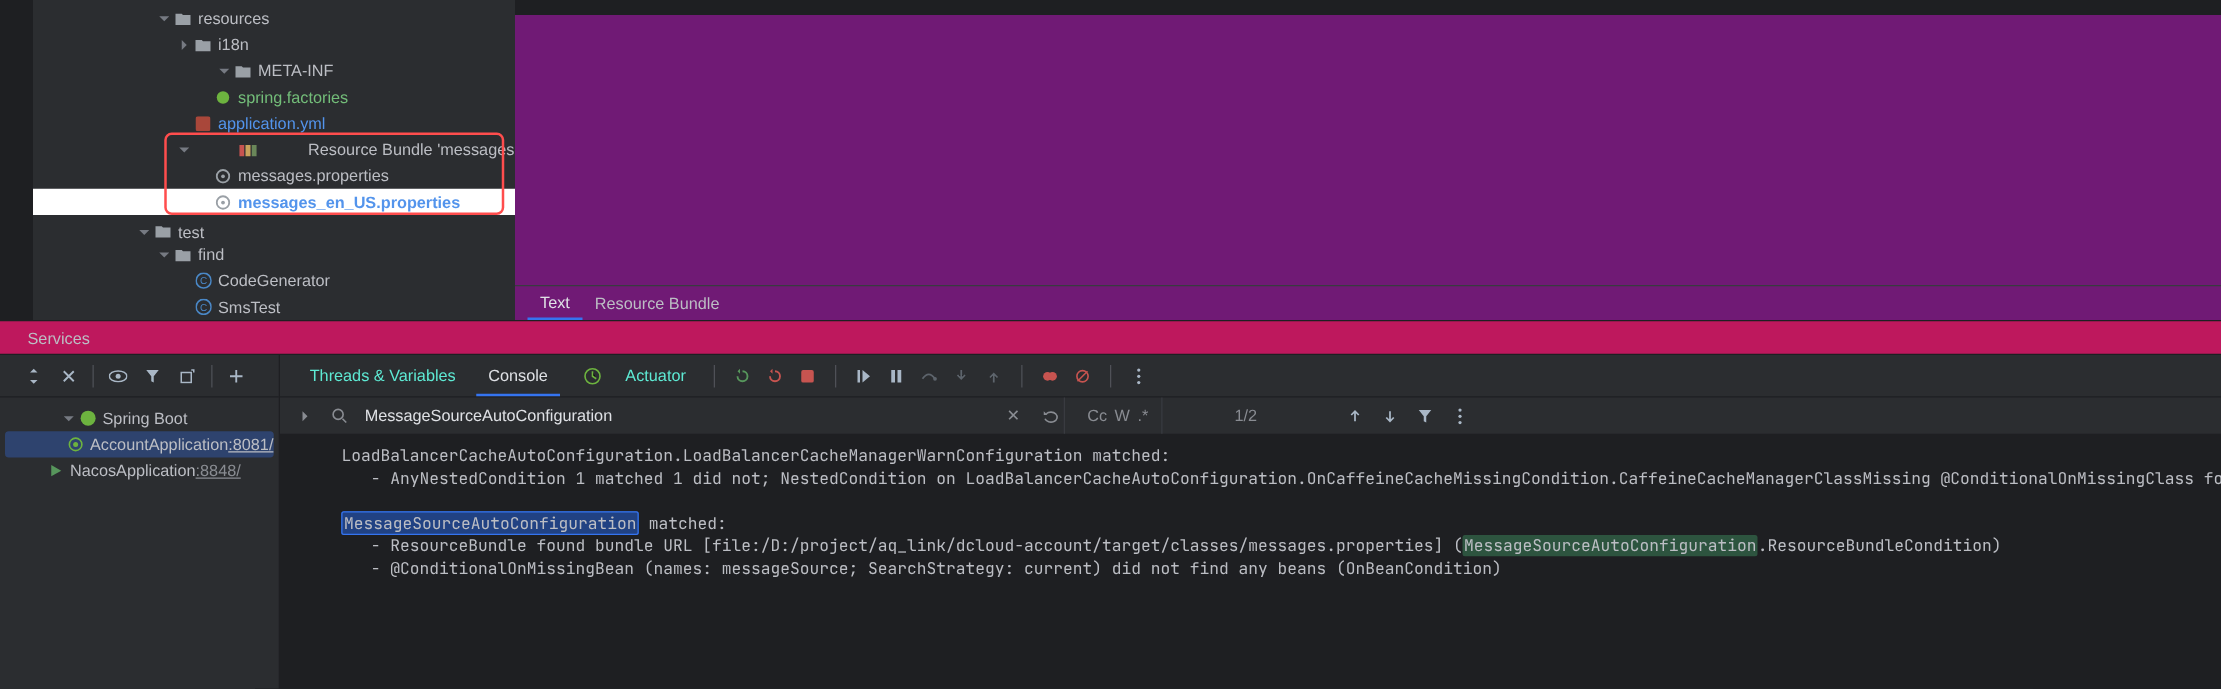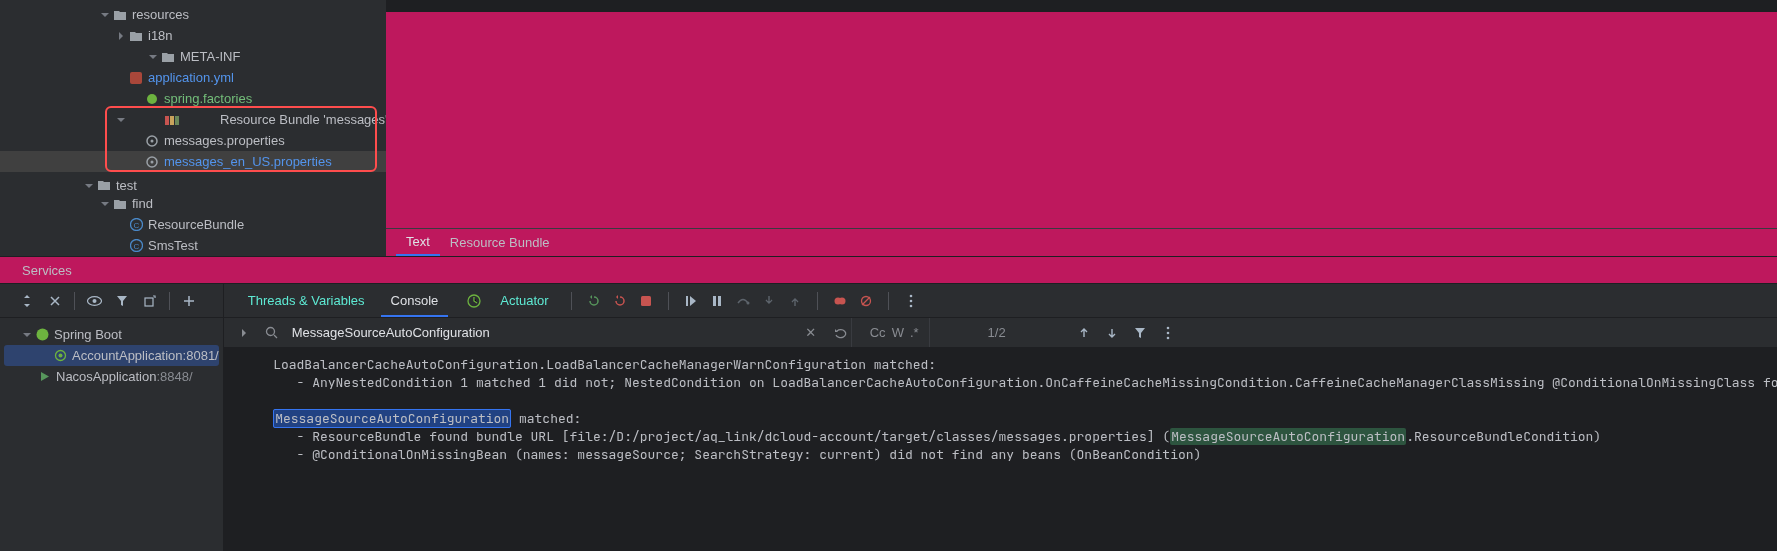--- a/index.html
+++ b/index.html
@@ -10,37 +10,38 @@
     font-size: 13px;
     width: 1777px;
     height: 551px;
     overflow: hidden;
     display: flex;
     flex-direction: column;
   }
   .top-section {
     display: flex;
     flex: 0 0 250px;
+    padding-left: 26px;
   }
   .project-tree {
     width: 386px;
     background: #2b2d30;
     overflow-y: auto;
     padding-top: 4px;
     position: relative;
   }
   .tree-row {
     display: flex;
     align-items: center;
     height: 21px;
     cursor: pointer;
     white-space: nowrap;
     padding-right: 6px;
   }
-  .tree-row.selected { background: #404040; }
+  .tree-row.selected { background: #ffffff; font-weight: bold; }
   .arrow {
     width: 14px;
     height: 14px;
     display: inline-flex;
     align-items: center;
     justify-content: center;
     flex-shrink: 0;
   }
   .arrow svg { fill: #767a82; }
   .icon {
@@ -57,21 +58,21 @@
   .c-blue { color: #5394ec; }
   .c-default { color: #bcbec4; }
   .highlight-box {
     position: absolute;
     border: 2px solid #ff4d4d;
     border-radius: 6px;
     pointer-events: none;
   }
   .editor-area {
     flex: 1;
-    background: #be185d;
+    background: #701a75;
     display: flex;
     flex-direction: column;
     margin-top: 12px;
   }
   .editor-content { flex: 1; }
   .editor-tabs-bottom {
     display: flex;
     border-top: 1px solid #393b40;
     height: 28px;
     align-items: center;
@@ -139,21 +140,21 @@
     cursor: pointer;
     padding-left: 14px;
   }
   .srv-row.selected {
     background: #2e436e;
     border-radius: 3px;
     margin: 0 4px;
     padding-left: 10px;
   }
   .srv-label { font-size: 13px; }
-  .srv-port { color: #bcbec4; }
+  .srv-port { text-decoration: underline; color: #bcbec4; }
   .srv-port.gray { color: #898c92; }
   .console-area {
     flex: 1;
     display: flex;
     flex-direction: column;
   }
   .console-tabs {
     height: 34px;
     display: flex;
     align-items: center;
@@ -254,36 +255,36 @@
           </svg>
         </span>
       <span class="icon">
           <svg width="14" height="12" viewBox="0 0 14 12">
             <path fill="#9aa0a6" d="M1 2h5l1 1h6v8H1z"></path>
           </svg>
         </span>
       <span class="tree-label c-default">META-INF</span>
     </div>
 
+    <div class="tree-row" style="padding-left:144px;">
+      <span class="icon">
+          <svg width="12" height="12" viewBox="0 0 12 12">
+            <circle cx="6" cy="6" r="5" fill="#6db33f"></circle>
+          </svg>
+        </span>
+      <span class="tree-label c-green">spring.factories</span>
+    </div>
+
     <div class="tree-row" style="padding-left:128px;">
       <span class="icon">
           <svg width="12" height="12" viewBox="0 0 12 12">
             <rect width="12" height="12" rx="2" fill="#a9473a"></rect>
           </svg>
         </span>
       <span class="tree-label c-blue">application.yml</span>
-    </div>
-
-    <div class="tree-row" style="padding-left:144px;">
-      <span class="icon">
-          <svg width="12" height="12" viewBox="0 0 12 12">
-            <circle cx="6" cy="6" r="5" fill="#6db33f"></circle>
-          </svg>
-        </span>
-      <span class="tree-label c-green">spring.factories</span>
     </div>
 
     <div class="tree-row" style="padding-left:114px;gap:36px;">
       <span class="arrow">
           <svg width="10" height="10" viewBox="0 0 10 10">
             <path d="M1 3 L5 7 L9 3 Z"></path>
           </svg>
         </span>
       <span class="icon">
           <svg width="14" height="12" viewBox="0 0 14 12">
@@ -343,21 +344,21 @@
       <span class="tree-label c-default">find</span>
     </div>
 
     <div class="tree-row" style="padding-left:128px;">
       <span class="icon">
           <svg width="13" height="13" viewBox="0 0 13 13">
             <circle cx="6.5" cy="6.5" r="6" fill="none" stroke="#4a88c7" stroke-width="1.3"></circle>
             <text x="6.5" y="9.5" text-anchor="middle" font-size="8" fill="#4a88c7">C</text>
           </svg>
         </span>
-      <span class="tree-label c-default">ResourceBundle</span>
+      <span class="tree-label c-default">CodeGenerator</span>
     </div>
 
     <div class="tree-row" style="padding-left:128px;">
       <span class="icon">
           <svg width="13" height="13" viewBox="0 0 13 13">
             <circle cx="6.5" cy="6.5" r="6" fill="none" stroke="#4a88c7" stroke-width="1.3"></circle>
             <text x="6.5" y="9.5" text-anchor="middle" font-size="8" fill="#4a88c7">C</text>
           </svg>
         </span>
       <span class="tree-label c-default">SmsTest</span>
@@ -409,21 +410,21 @@
           </svg>
         </span>
       <span class="vsep"></span>
       <span class="mini-icon">
           <svg width="12" height="12" viewBox="0 0 12 12">
             <path stroke="#a9b7c6" stroke-width="1.5" d="M6 1v10M1 6h10"></path>
           </svg>
         </span>
     </div>
     <div class="services-tree">
-      <div class="srv-row" style="padding-left:20px;">
+      <div class="srv-row" style="padding-left:20px;margin-left:28px;">
         <span class="arrow">
             <svg width="10" height="10" viewBox="0 0 10 10">
               <path fill="#767a82" d="M1 3 L5 7 L9 3 Z"></path>
             </svg>
           </span>
         <span class="icon">
             <svg width="13" height="13" viewBox="0 0 13 13">
               <circle cx="6.5" cy="6.5" r="6" fill="#6db33f"></circle>
             </svg>
           </span>

